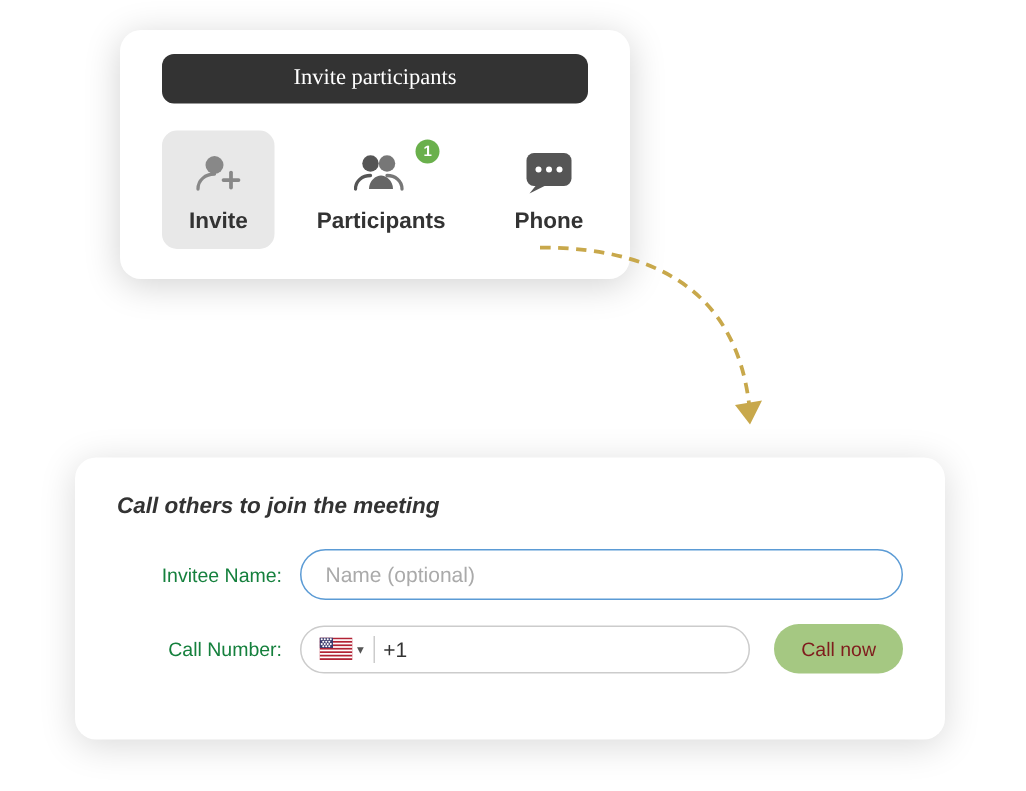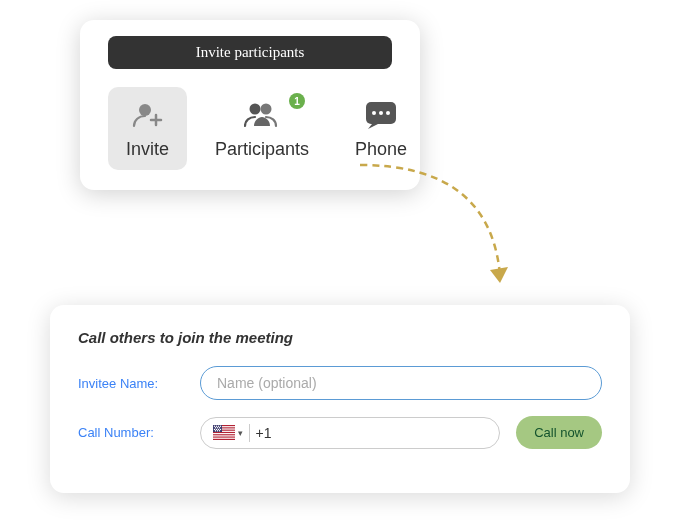--- a/index.html
+++ b/index.html
@@ -54,23 +54,23 @@
       border-radius: 10px;
       cursor: pointer;
       position: relative;
     }
 
     .toolbar-item.active-item {
       background: #e8e8e8;
     }
 
     .toolbar-item-label {
-      font-size: 18px;
+      font-size: 15px;
       color: #333;
-      font-weight: 400;
+      font-weight: 700;
     }
 
     .toolbar-icon {
       width: 36px;
       height: 36px;
       display: flex;
       align-items: center;
       justify-content: center;
     }
 
@@ -122,21 +122,22 @@
 
     .form-row {
       display: flex;
       align-items: center;
       margin-bottom: 16px;
       gap: 12px;
     }
 
     .form-label {
       font-size: 13px;
-      color: #3b82f6;
+      color: #15803d;
+      text-align: right;
       min-width: 110px;
     }
 
     .form-input {
       flex: 1;
       border: 1.5px solid #5b9bd5;
       border-radius: 20px;
       padding: 8px 16px;
       font-size: 14px;
       color: #aaa;
@@ -178,21 +179,21 @@
       background: #ccc;
     }
 
     .phone-plus {
       font-size: 14px;
       color: #333;
     }
 
     .call-now-btn {
       background: #a5c882;
-      color: #14532d;
+      color: #7f1d1d;
       border: none;
       border-radius: 20px;
       padding: 9px 18px;
       font-size: 13px;
       font-weight: 500;
       cursor: pointer;
       white-space: nowrap;
       margin-left: 8px;
     }
 

